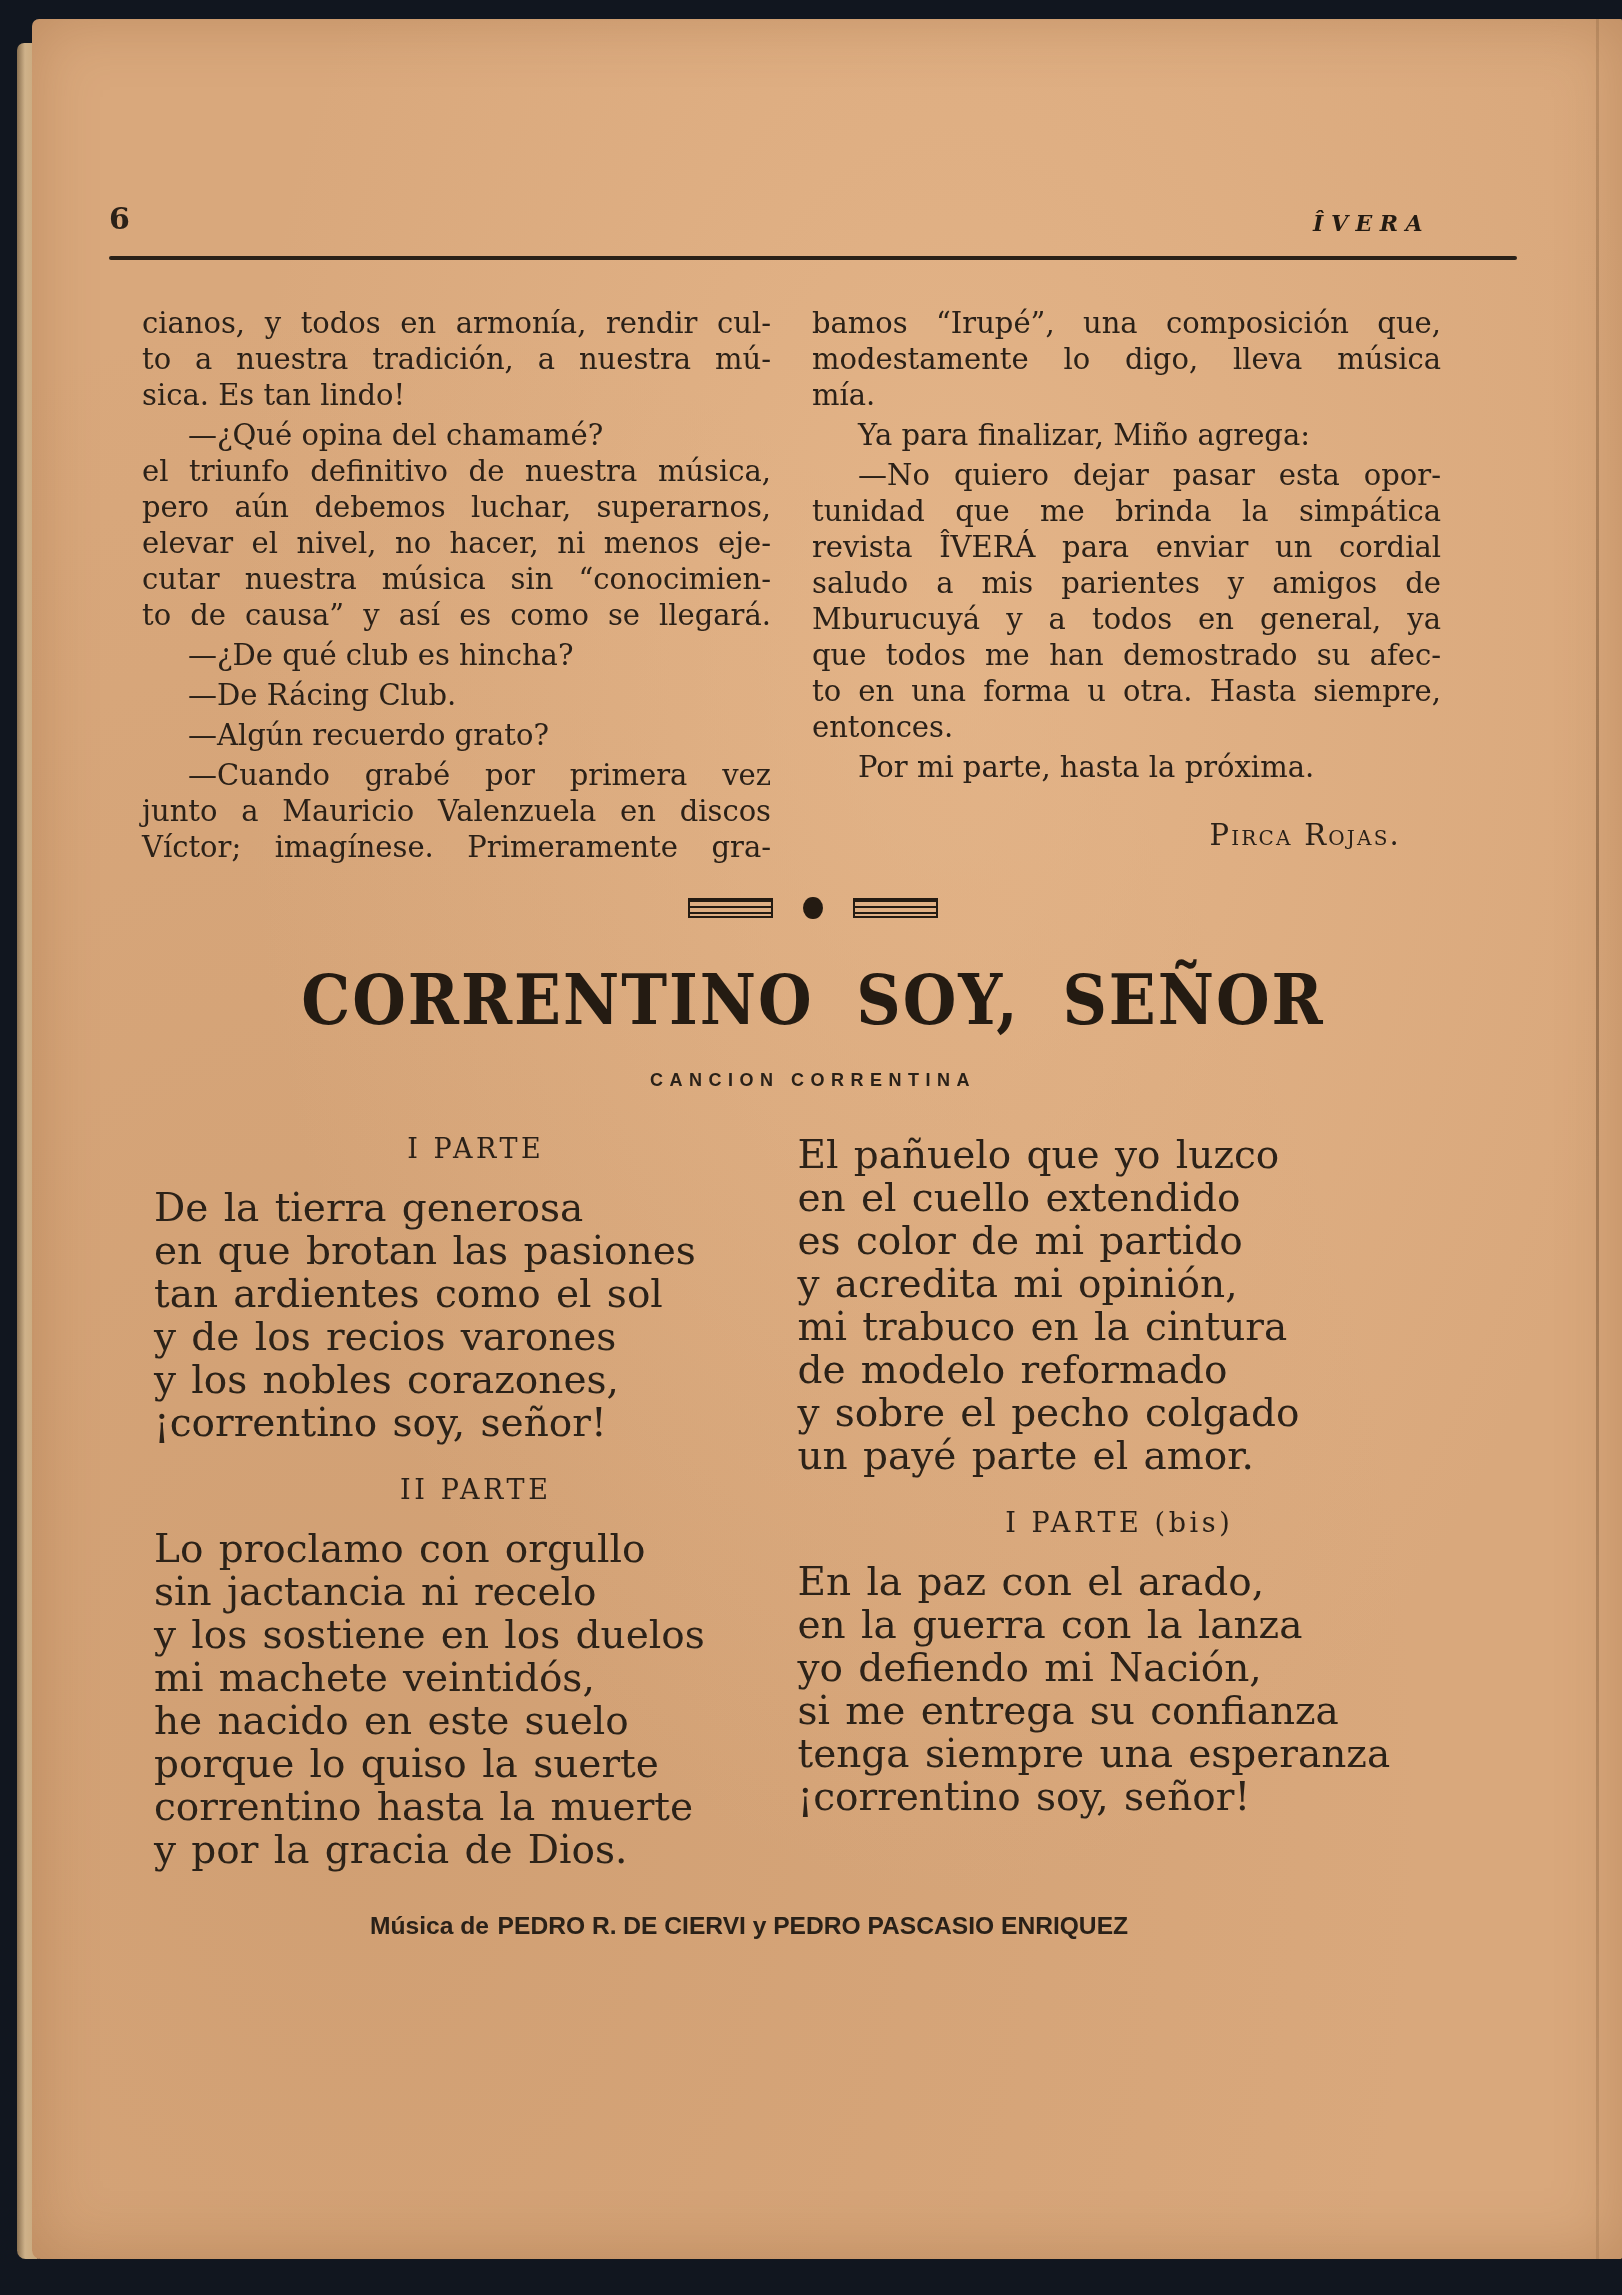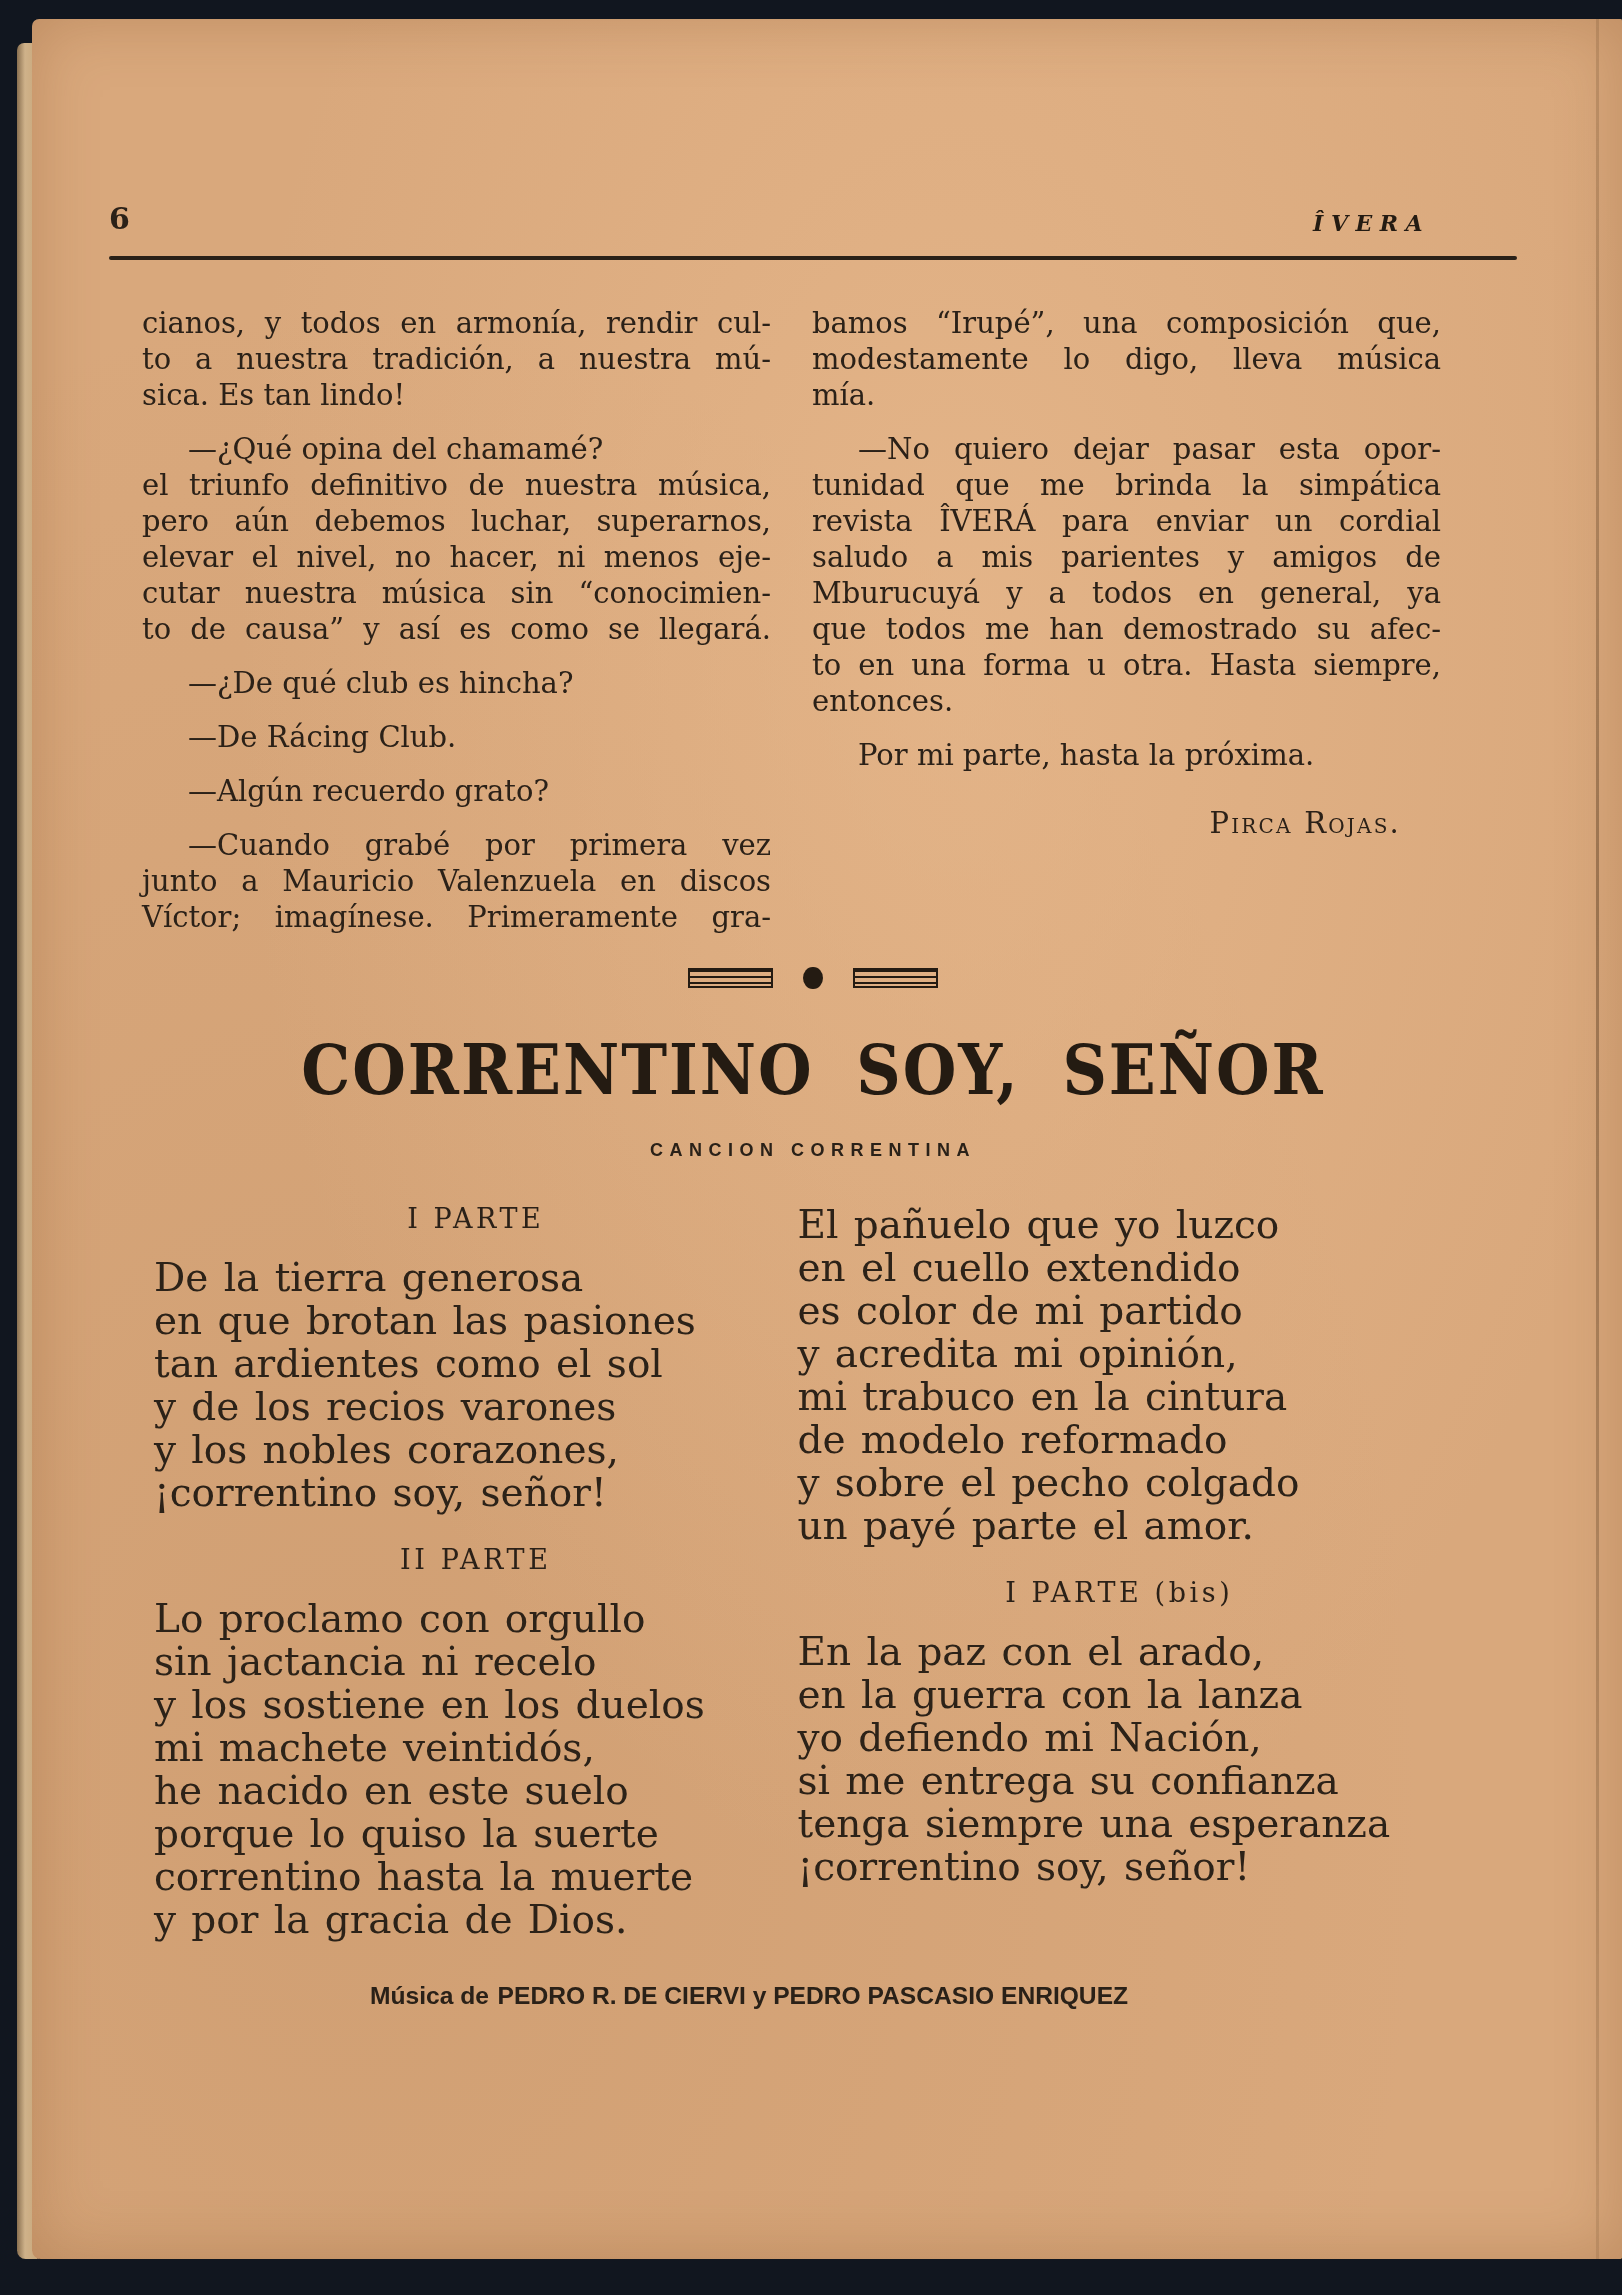--- a/index.html
+++ b/index.html
@@ -46,21 +46,21 @@
   .rule { height:3.6px; background:#2a2118; margin-top:20px; border-radius:2.2px; }
 
   .columns {
     display:flex; gap:41px; margin-top:45px;
     padding-left:33px; padding-right:76px;justify-content:center;
   }
   .col { flex:1; font-size:29px; line-height:36px; }
   .iline { text-align:justify; }
   .j { text-align-last:justify; }
   .ind { text-indent:46px; }
-  .gap { margin-top:18px; }
+  .gap { margin-top:4px; }
   .signature {
     text-align:right; padding-right:40px; margin-top:32px;
     font-variant:small-caps; letter-spacing:2.2px; font-size:29px;
   }
 
   .divider { margin:32px auto 0; display:flex; align-items:center; gap:30px; width:max-content; }
   .divider .bar {
     width:85px; height:19.6px; border:2.2px solid #241b12;
     background:repeating-linear-gradient(to bottom,#241b12 0 2.2px, transparent 2.2px 5.8px);
   }
@@ -122,20 +122,21 @@
         <div class="iline ind gap">—De Rácing Club.</div>
         <div class="iline ind gap">—Algún recuerdo grato?</div>
         <div class="iline ind gap j">—Cuando grabé por primera vez</div>
         <div class="iline j">junto a Mauricio Valenzuela en discos</div>
         <div class="iline j">Víctor; imagínese. Primeramente gra-</div>
       </div>
       <div class="col">
         <div class="iline j">bamos “Irupé”, una composición que,</div>
         <div class="iline j">modestamente lo digo, lleva música</div>
         <div class="iline">mía.</div>
+        <div class="iline ind gap">Ya para finalizar, Miño agrega:</div>
         <div class="iline ind gap j">—No quiero dejar pasar esta opor-</div>
         <div class="iline j">tunidad que me brinda la simpática</div>
         <div class="iline j">revista ÎVERÁ para enviar un cordial</div>
         <div class="iline j">saludo a mis parientes y amigos de</div>
         <div class="iline j">Mburucuyá y a todos en general, ya</div>
         <div class="iline j">que todos me han demostrado su afec-</div>
         <div class="iline j">to en una forma u otra. Hasta siempre,</div>
         <div class="iline">entonces.</div>
         <div class="iline ind gap">Por mi parte, hasta la próxima.</div>
         <div class="signature">Pirca Rojas.</div>

